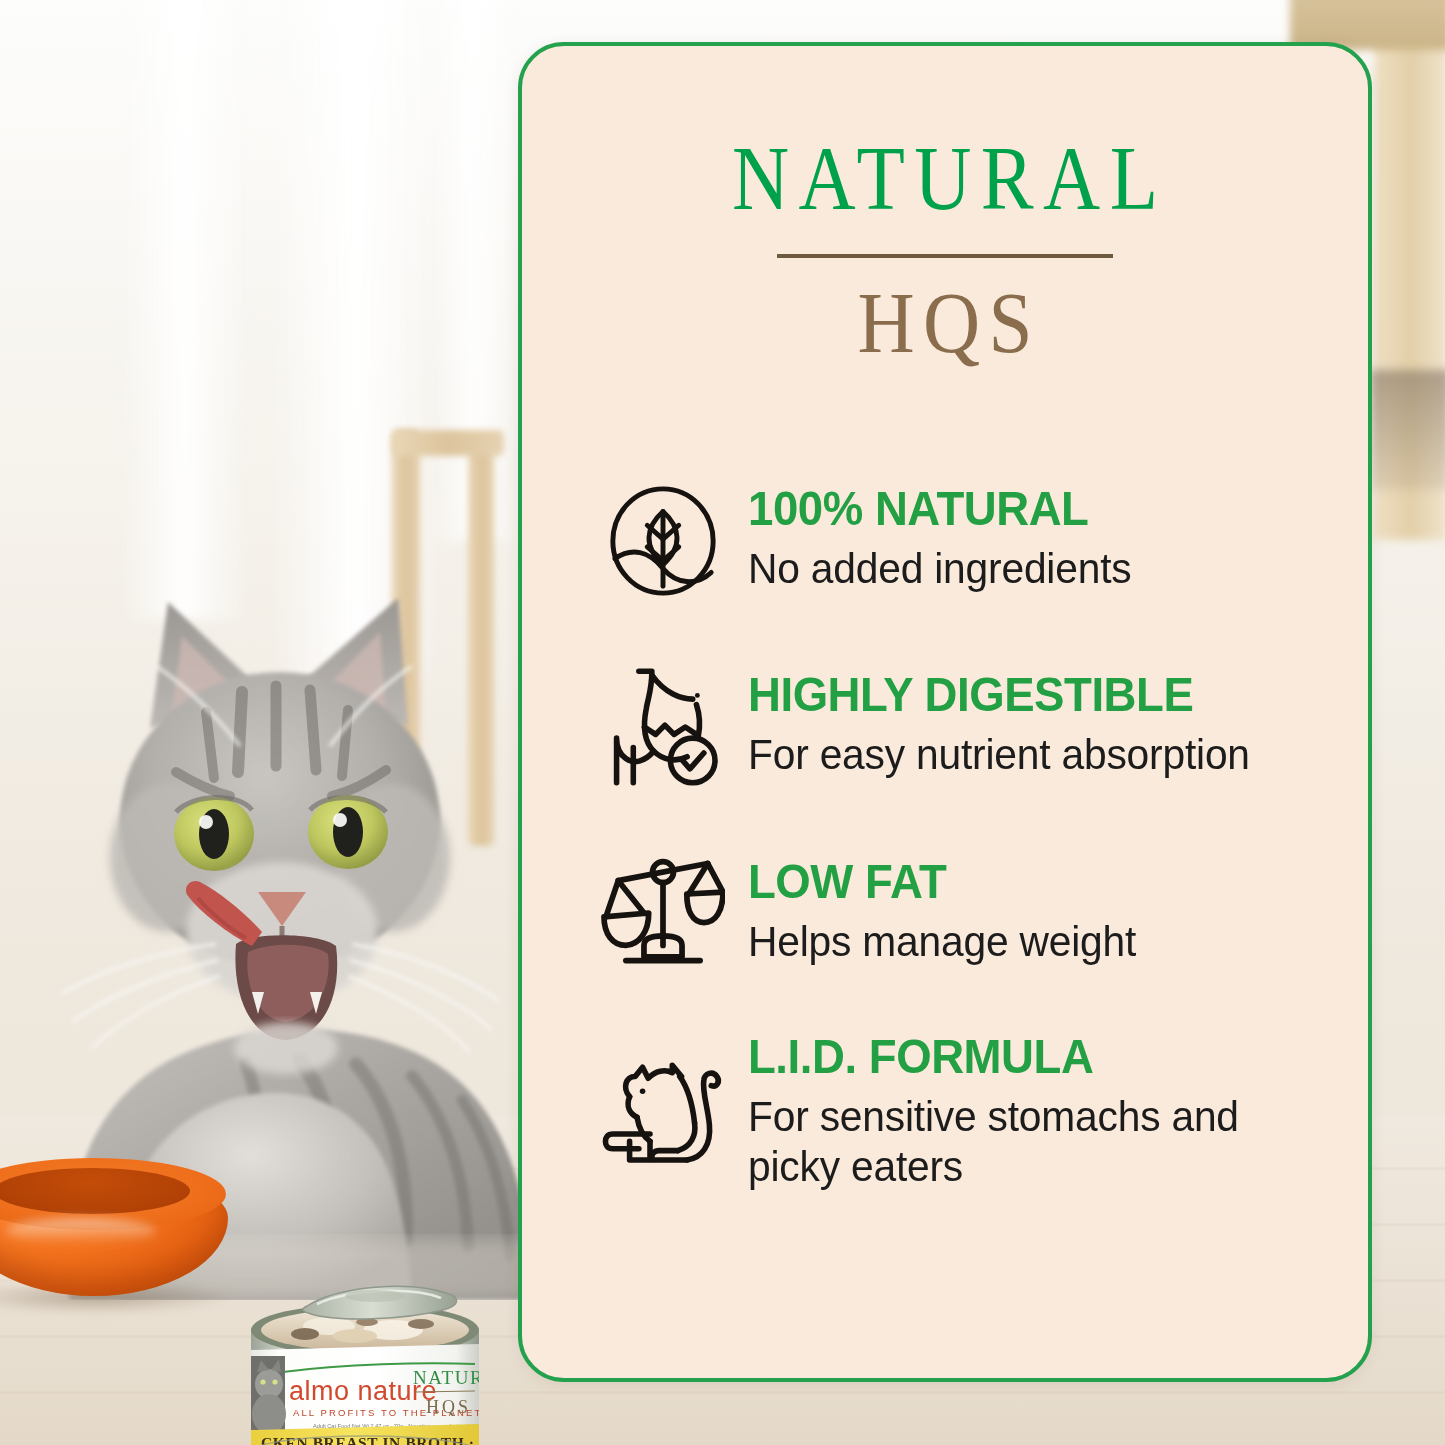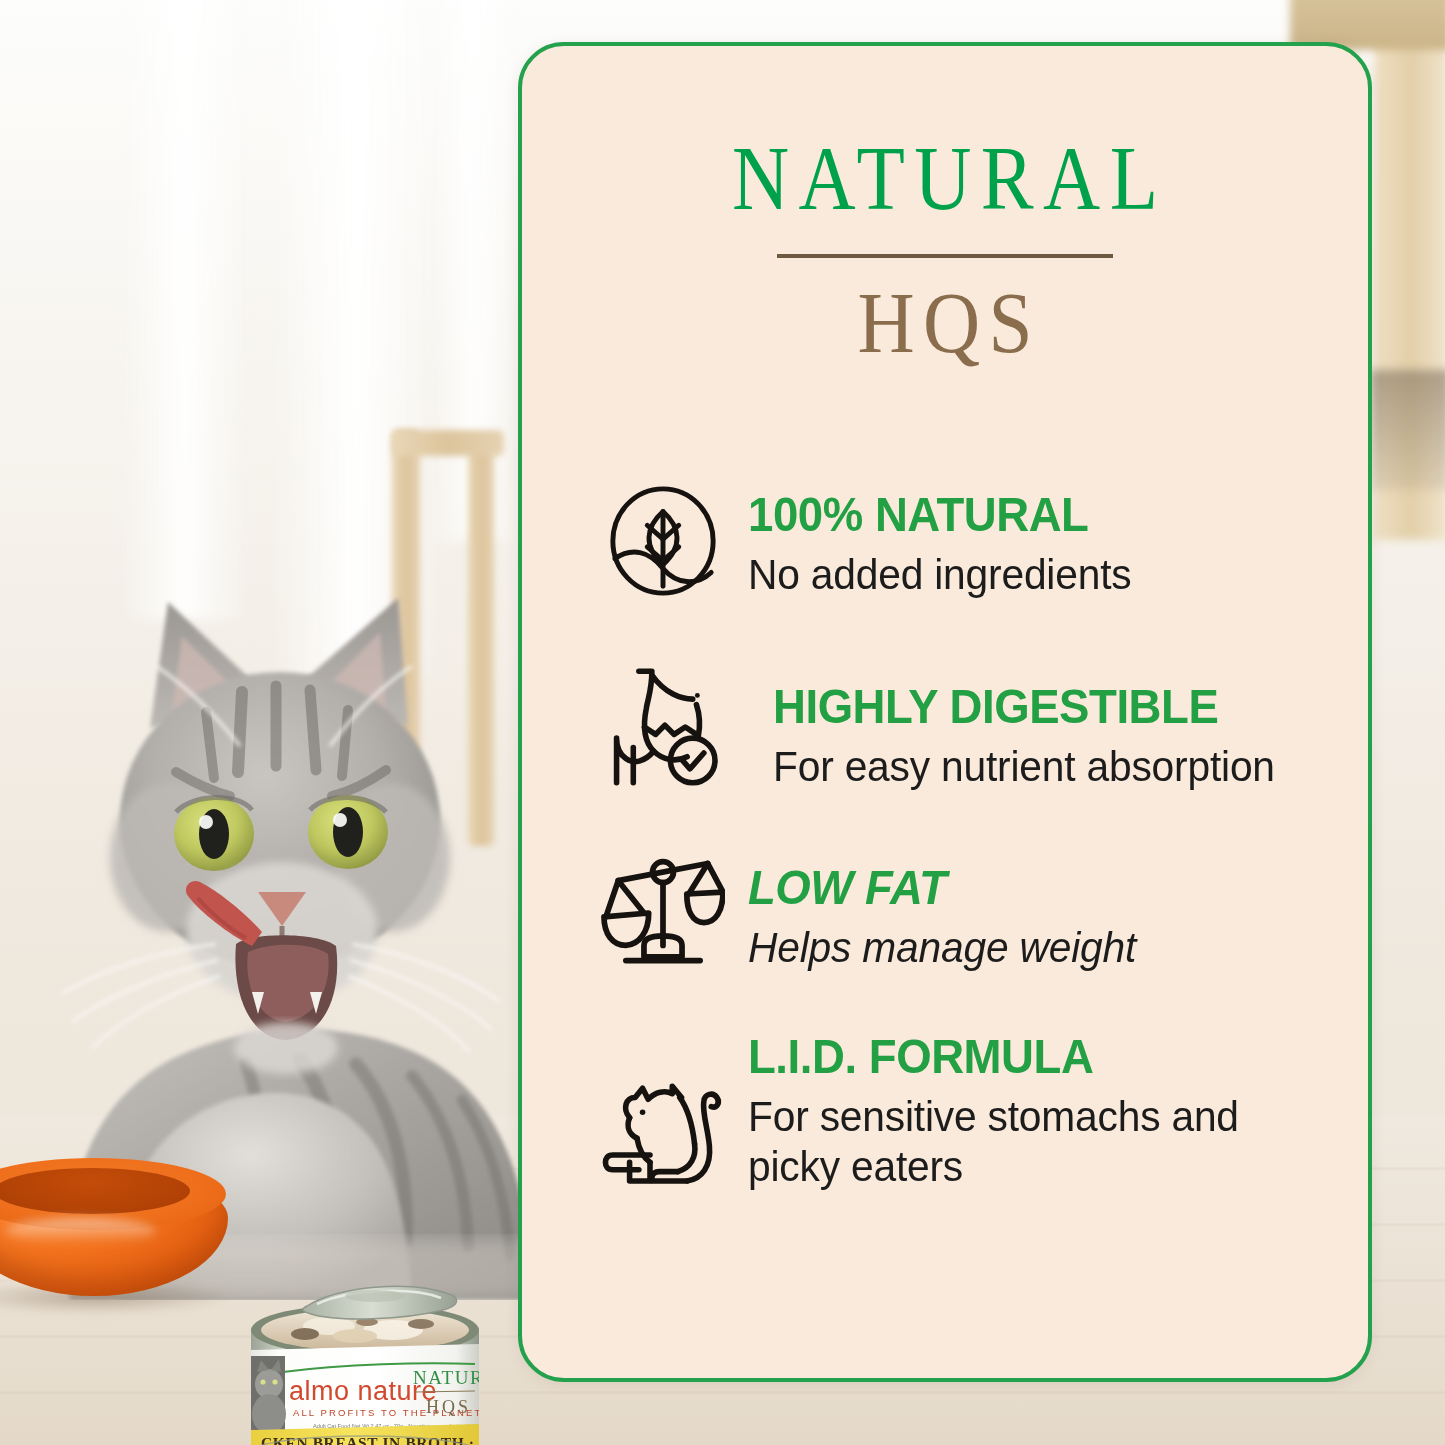--- a/index.html
+++ b/index.html
@@ -169,21 +169,21 @@
   }
 
   .features {
     position: absolute;
     left: 56px;
     right: 40px;
     top: 430px;
   }
   .feature {
     display: flex;
-    align-items: flex-end;
+    align-items: center;
     margin-bottom: 56px;
   }
   .feature:last-child { margin-bottom: 0; }
 
   .feat-icon {
     flex: 0 0 170px;
     display: flex;
     justify-content: center;
     align-items: flex-start;
     padding-top: 6px;
@@ -208,22 +208,22 @@
     font-weight: 400;
     font-size: 42px;
     line-height: 1.20;
     letter-spacing: -0.2px;
     transform: scaleX(.97);
     transform-origin: left center;
   }
 
   
   .f-natural  { margin-top: 0px;   }
-  .f-digest   { margin-top: 10px; gap: 25px;  }
-  .f-lowfat   { margin-top: 22px; font-style: italic;  }
+  .f-digest   { margin-top: 10px;  }
+  .f-lowfat   { margin-top: 22px;  }
   .f-lid      { margin-top: 22px;  }
 </style>
 </head>
 <body>
 
 <div id="stage">
 
   <div class="photo"></div>
   <div class="panel p1"></div>
   <div class="panel p2"></div>

